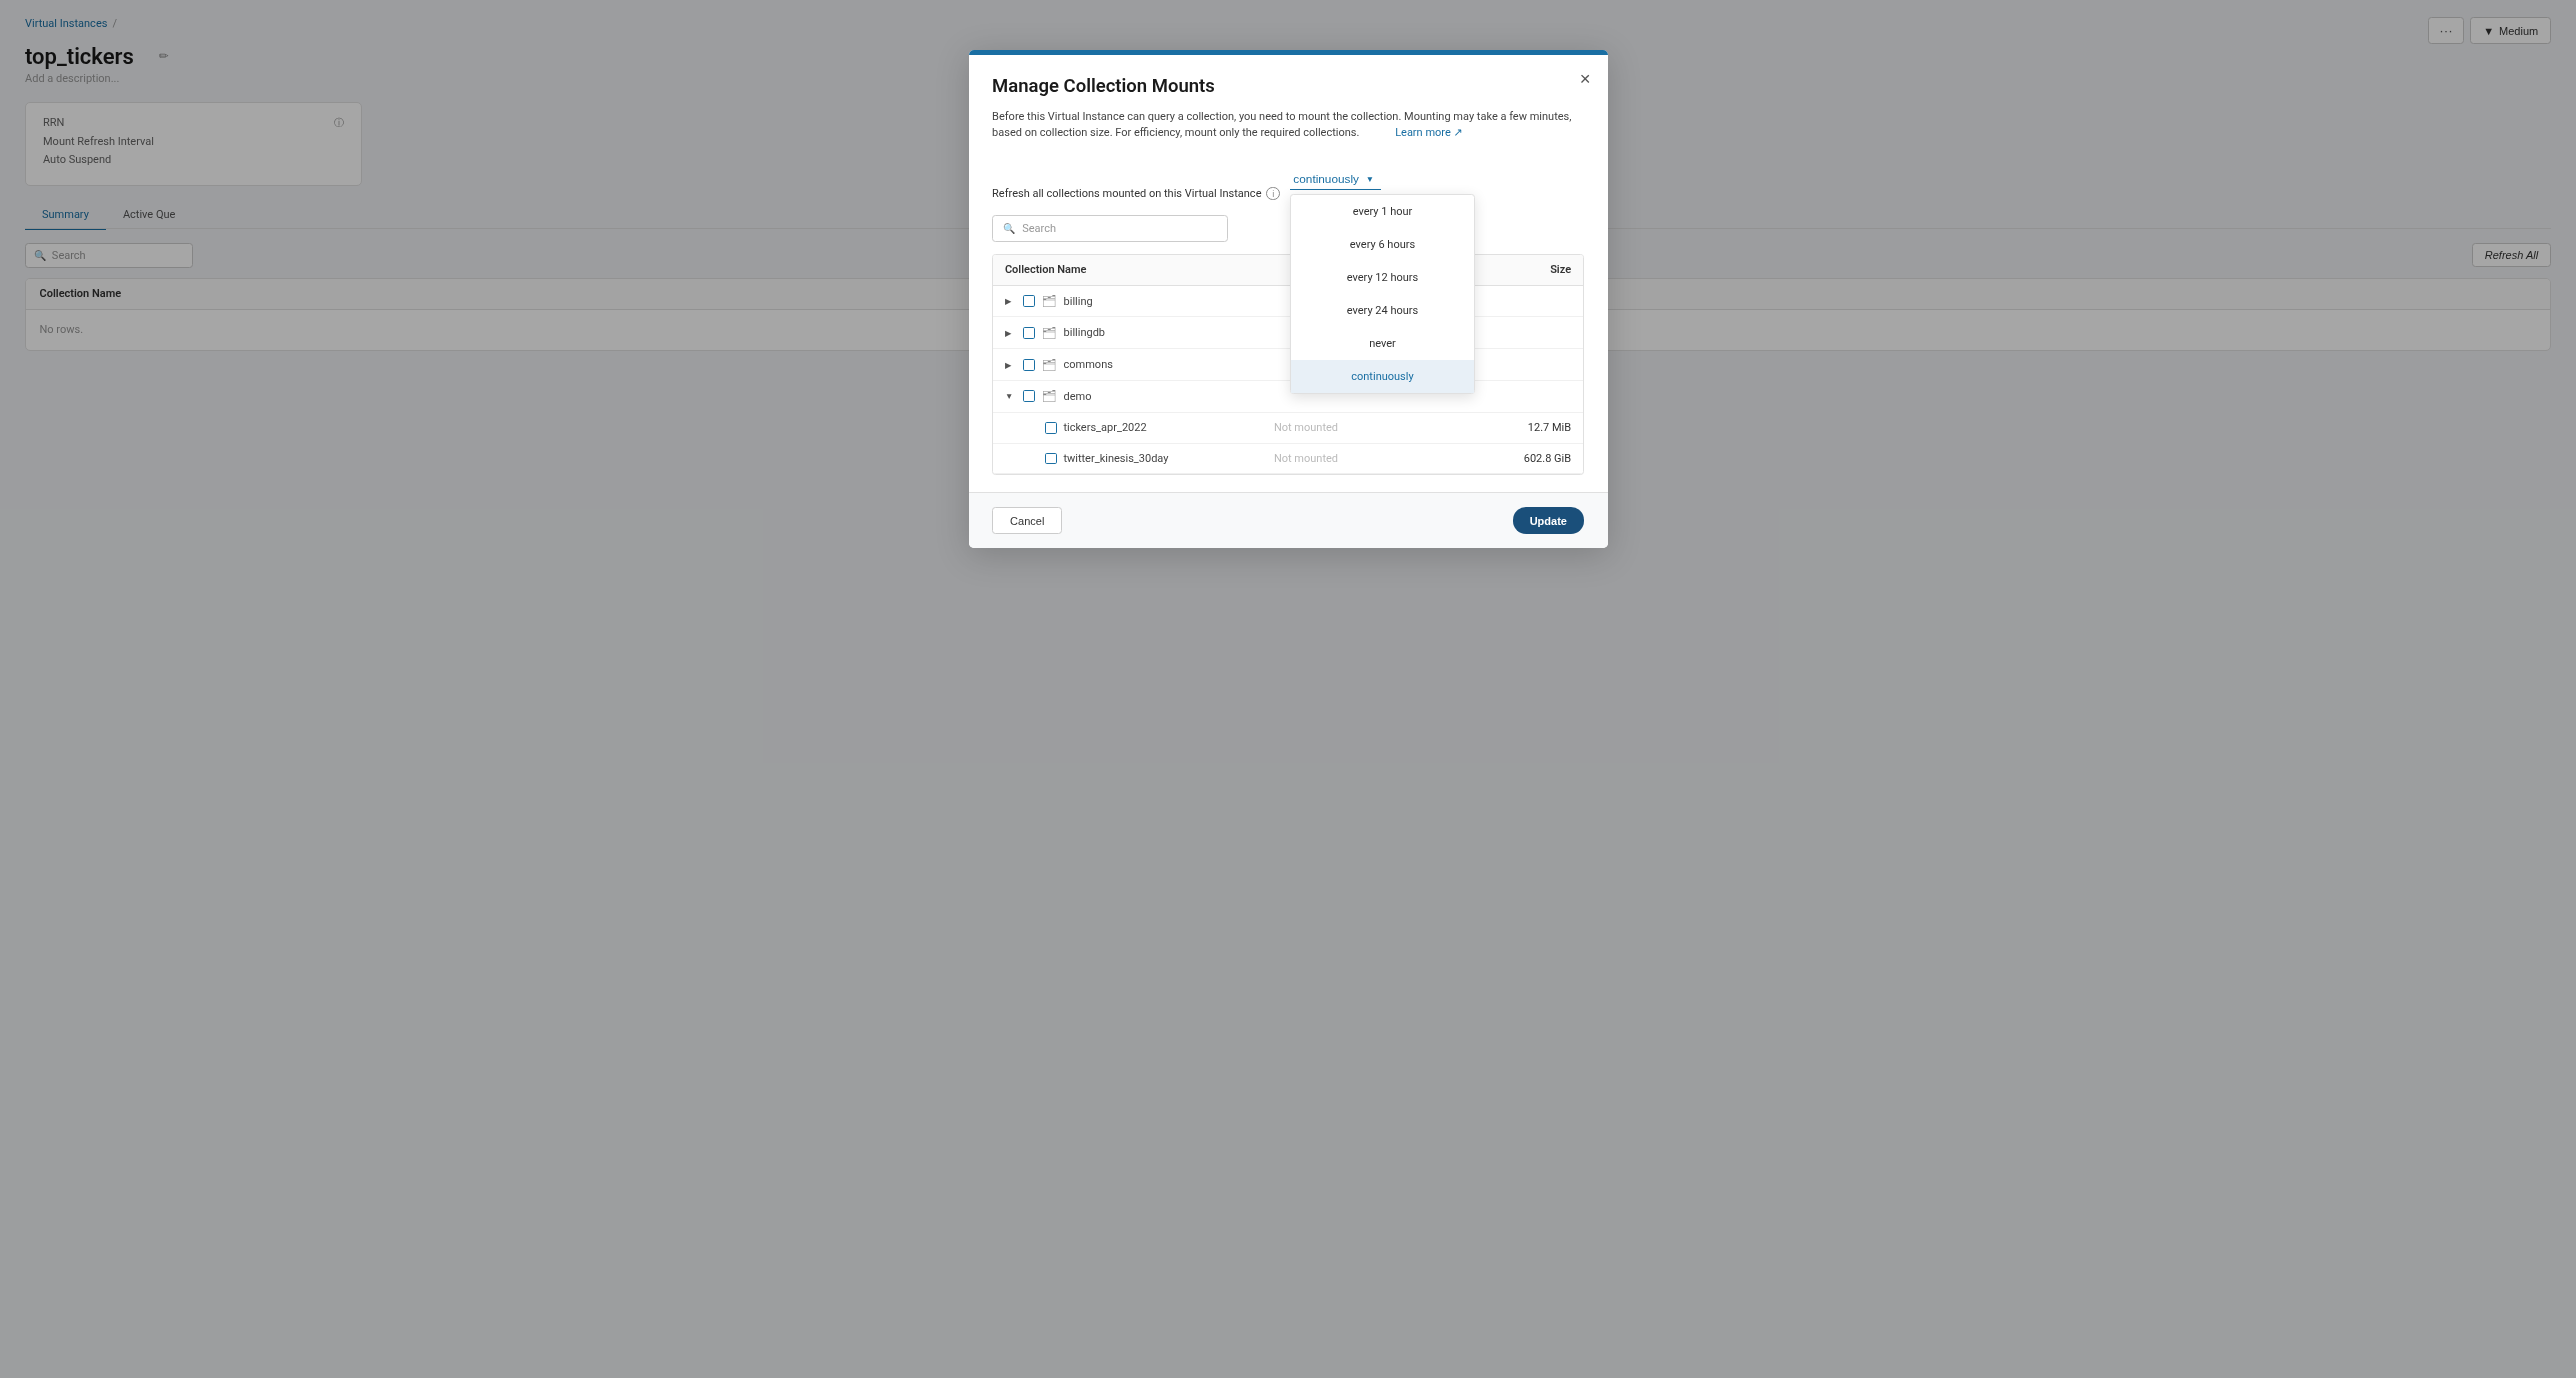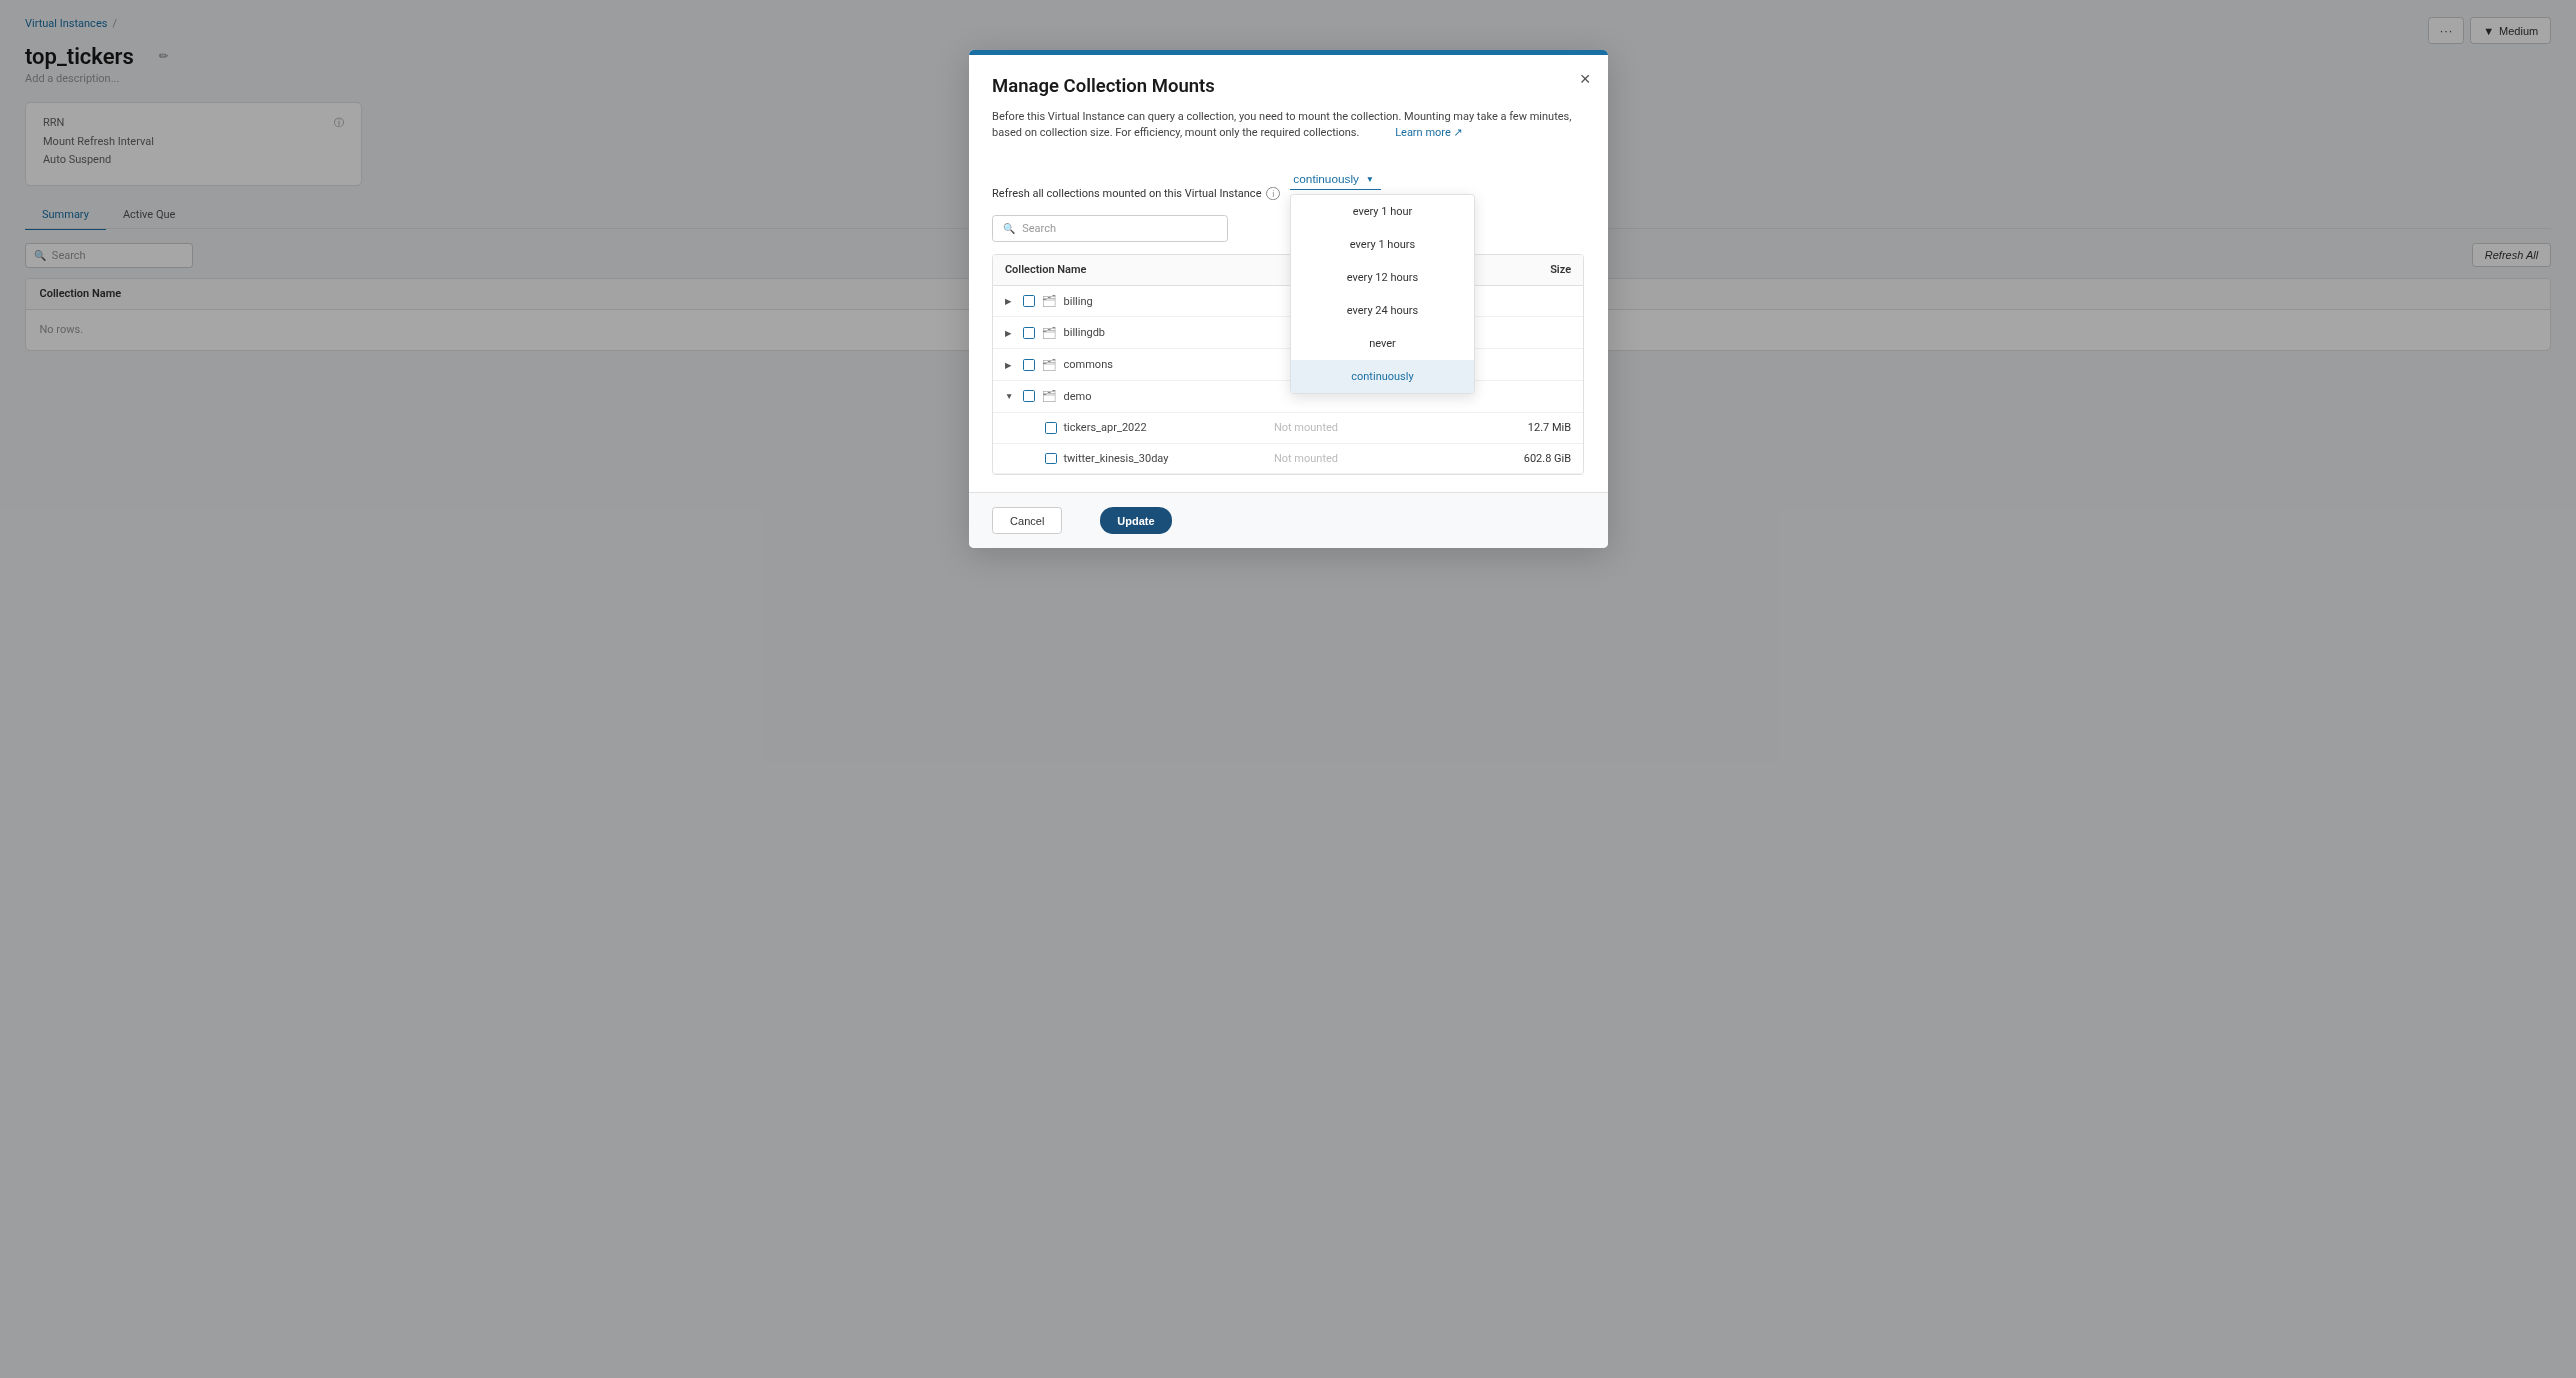--- a/index.html
+++ b/index.html
@@ -409,22 +409,22 @@
       align-items: center;
       gap: 6.7px;
       padding-left: 40px;
     }
 
     .modal-footer {
       background: #f8f9fa;
       border-top: 0.8px solid #e0e0e0;
       padding: 13.5px 23.6px;
       display: flex;
-      justify-content: flex-start;
-      gap: 22px;
+      justify-content: space-between;
+      gap: 14px;
       border-radius: 0 0 5px 5px;
     }
     .btn-cancel {
       border: 0.8px solid #ccc;
       background: white;
       padding: 6.7px 17px;
       border-radius: 3.4px;
       font-size: 11px;
       cursor: pointer;
       color: #333;
@@ -521,21 +521,21 @@
           <span class="info-circle">i</span>
         </span>
         <div style="position:relative;">
           <button class="dropdown-trigger">
             <span>continuously</span>
             <span class="dropdown-arrow">▼</span>
           </button>
 
           <div class="dropdown-menu">
             <div class="dropdown-item">every 1 hour</div>
-            <div class="dropdown-item">every 1 hours</div>
+            <div class="dropdown-item">every 6 hours</div>
             <div class="dropdown-item">every 12 hours</div>
             <div class="dropdown-item">every 24 hours</div>
             <div class="dropdown-item">never</div>
             <div class="dropdown-item selected">continuously</div>
           </div>
         </div>
       </div>
 
       <div class="modal-search-row">
         <div class="modal-search">

